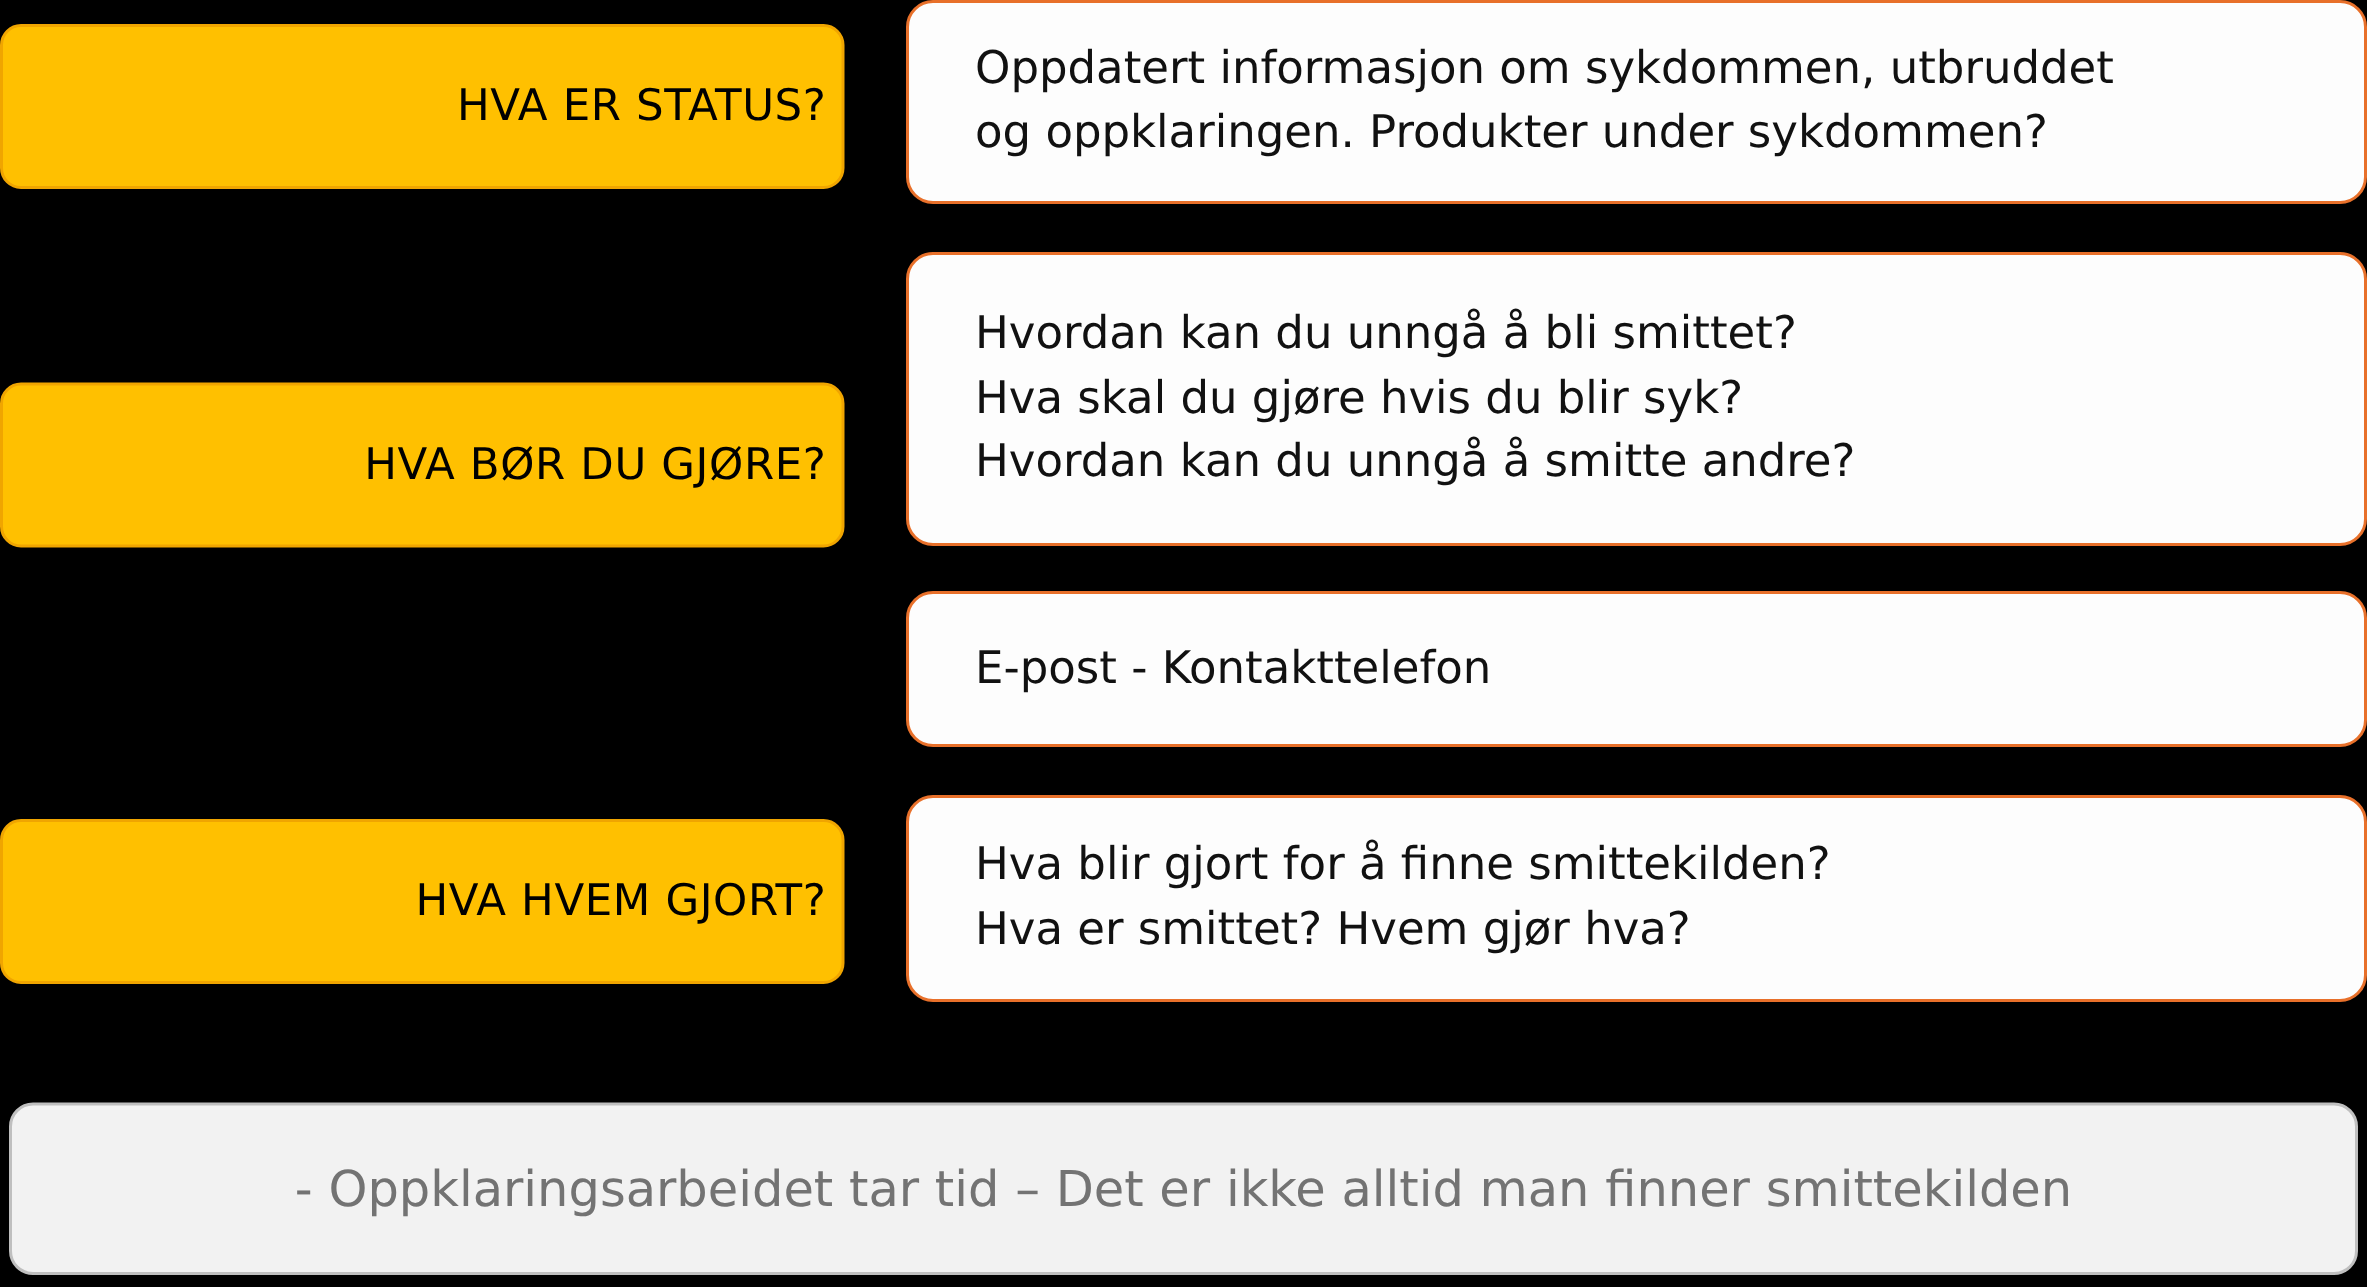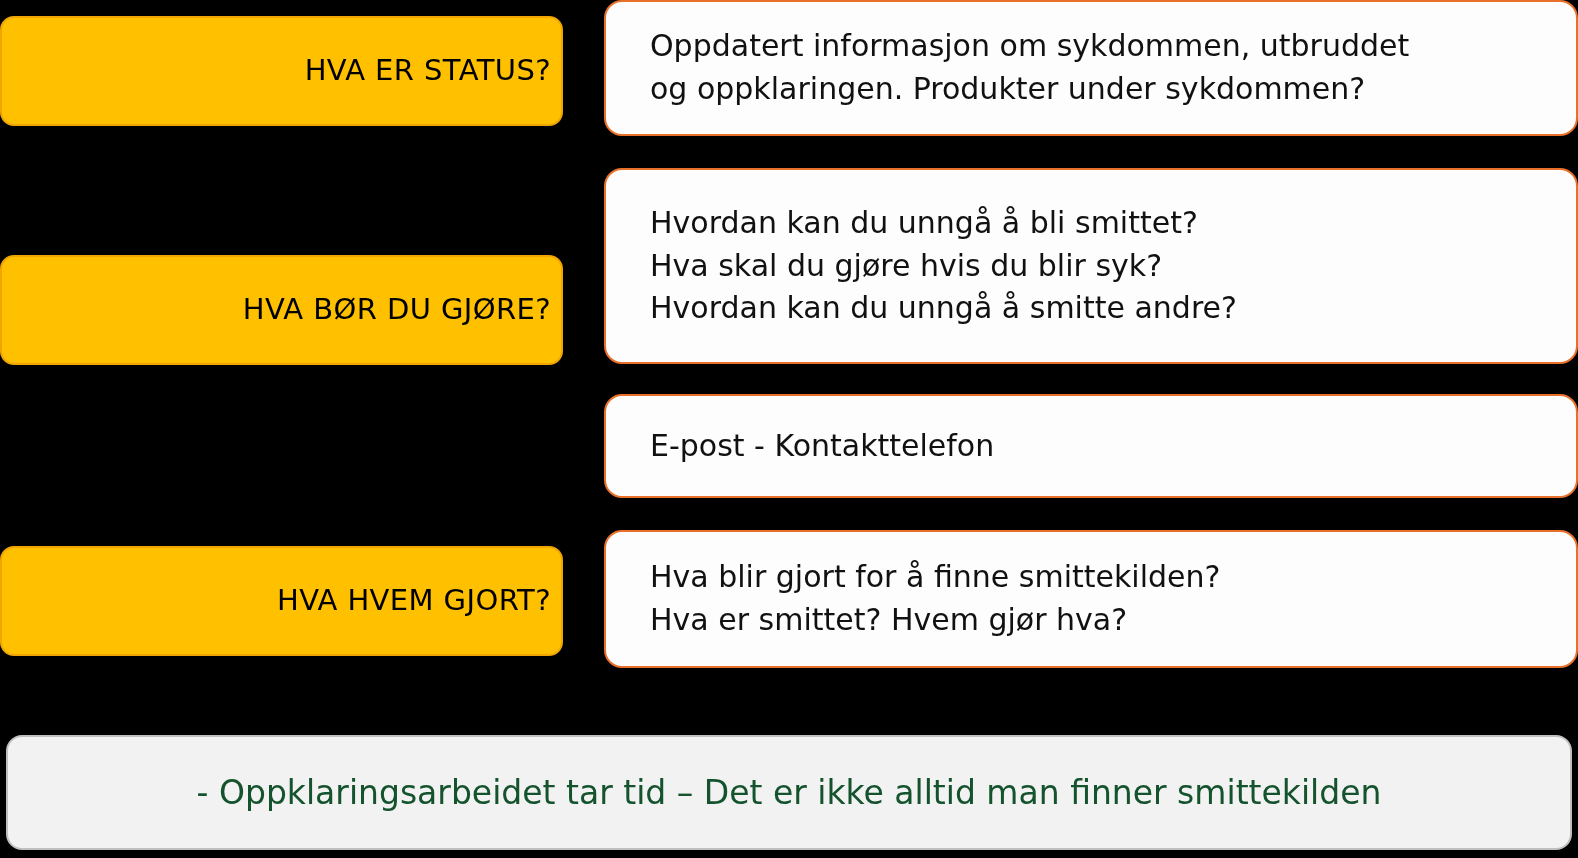--- a/index.html
+++ b/index.html
@@ -71,21 +71,21 @@
     width: 1566px;
     background: #F2F2F2;
     border: 2px solid #BFBFBF;
     border-radius: 16px;
     box-sizing: border-box;
     display: flex;
     align-items: center;
     justify-content: center;
   }
   .banner-text {
-    color: #14532d;
+    color: #737373;
     font-size: 33px;
     text-align: center;
     white-space: nowrap;
   }
 
   
   #pill-0 { top: 16px;  height: 110px; }
   #pill-1 { top: 212px; height: 110px; margin-top: 43px; }
   #pill-2 { top: 389px; height: 110px; }
   #pill-3 { top: 546px; height: 110px; }

